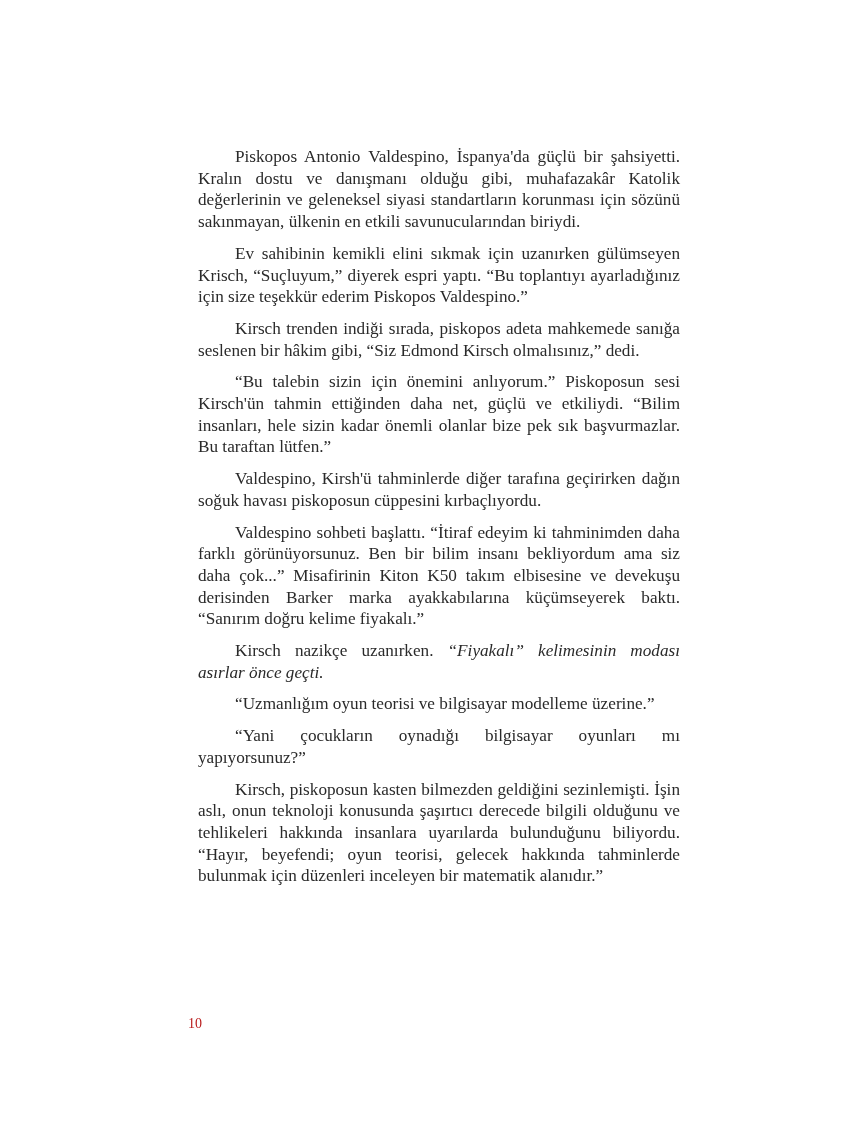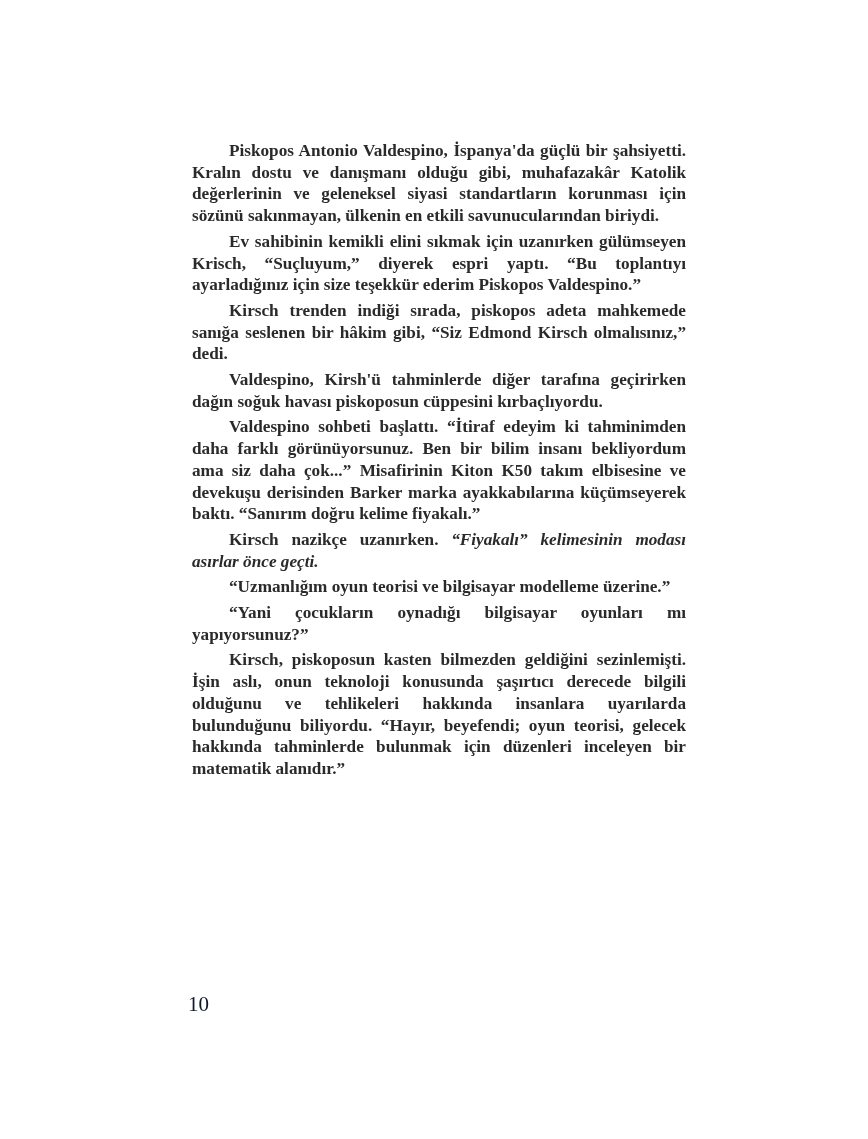--- a/index.html
+++ b/index.html
@@ -9,38 +9,39 @@
     left: 188px;
     top: 136px;
     width: 502px;
     font-family: "Liberation Serif", "DejaVu Serif", serif;
     font-size: 17.2px;
     line-height: 21.7px;
     color: #2a2a2a;
     text-align: justify;
     hyphens: manual;
   }
-  .page p { margin: 4px; text-indent: 37px; font-weight: bold; }
+  .page p { margin: 10px; text-indent: 37px; }
   .page em { font-style: italic; }
   .page-number {
     position: absolute;
     left: 188px;
-    top: 992px;
+    top: 1016px;
     font-family: "Liberation Serif", "DejaVu Serif", serif;
-    font-size: 21px;
-    color: #0f172a;
+    font-size: 14px;
+    color: #b91c1c;
   }
 </style>
 </head>
 <body>
 
 <div class="page">
   <p>Piskopos Antonio Valdespino, İspanya'da güçlü bir şahsiyetti. Kralın dostu ve danışmanı olduğu gibi, muhafazakâr Katolik değerlerinin ve geleneksel siyasi standartların korunması için sözünü sakınmayan, ülkenin en etkili savunucularından biriydi.</p>
   <p>Ev sahibinin kemikli elini sıkmak için uzanırken gülümseyen Krisch, “Suçluyum,” diyerek espri yaptı. “Bu toplantıyı ayarladığınız için size teşekkür ederim Piskopos Valdespino.”</p>
   <p>Kirsch trenden indiği sırada, piskopos adeta mahkemede sanığa seslenen bir hâkim gibi, “Siz Edmond Kirsch olmalısınız,” dedi.</p>
+  <p>“Bu talebin sizin için önemini anlıyorum.” Piskoposun sesi Kirsch'ün tahmin ettiğinden daha net, güçlü ve etkiliydi. “Bilim insanları, hele sizin kadar önemli olanlar bize pek sık başvurmazlar. Bu taraftan lütfen.”</p>
   <p>Valdespino, Kirsh'ü tahminlerde diğer tarafına geçirirken dağın soğuk havası piskoposun cüppesini kırbaçlıyordu.</p>
   <p>Valdespino sohbeti başlattı. “İtiraf edeyim ki tahminimden daha farklı görünüyorsunuz. Ben bir bilim insanı bekliyordum ama siz daha çok...” Misafirinin Kiton K50 takım elbisesine ve devekuşu derisinden Barker marka ayakkabılarına küçümseyerek baktı. “Sanırım doğru kelime fiyakalı.”</p>
   <p>
     <span>Kirsch nazikçe uzanırken. </span><em>“Fiyakalı” kelimesinin modası asırlar önce geçti.</em>
   </p>
   <p>“Uzmanlığım oyun teorisi ve bilgisayar modelleme üzerine.”</p>
   <p>“Yani çocukların oynadığı bilgisayar oyunları mı yapıyorsunuz?”</p>
   <p>Kirsch, piskoposun kasten bilmezden geldiğini sezinlemişti. İşin aslı, onun teknoloji konusunda şaşırtıcı derecede bilgili olduğunu ve tehlikeleri hakkında insanlara uyarılarda bulunduğunu biliyordu. “Hayır, beyefendi; oyun teorisi, gelecek hakkında tahminlerde bulunmak için düzenleri inceleyen bir matematik alanıdır.”</p>
 </div>
 

